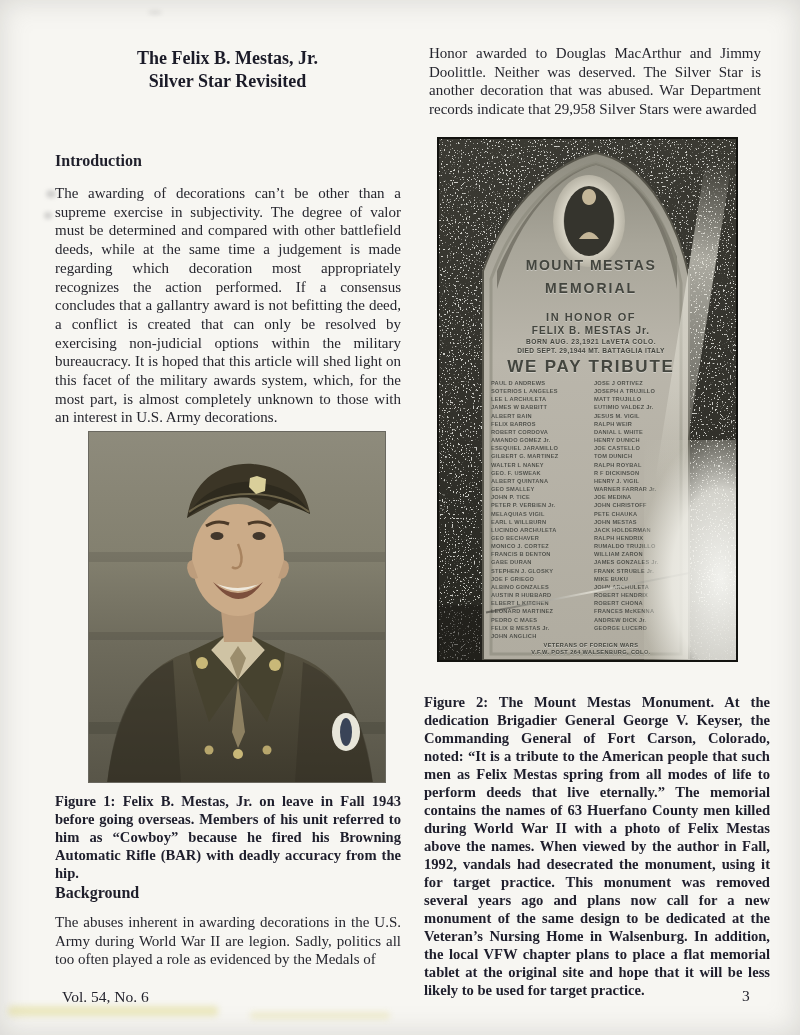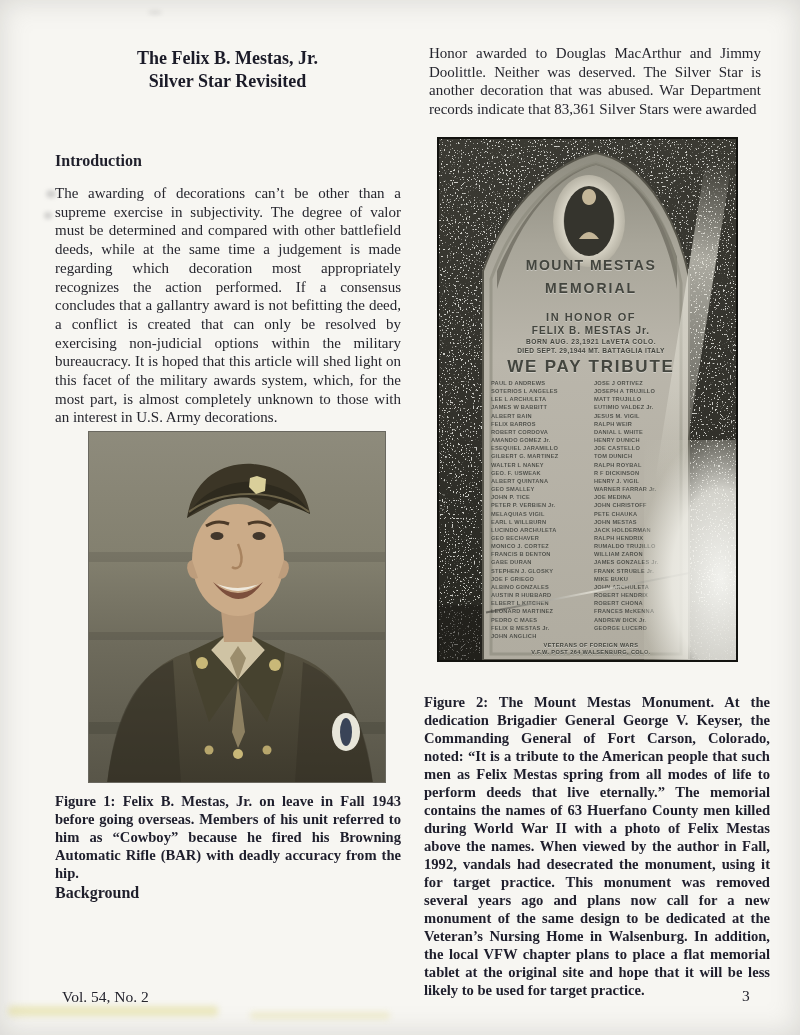--- a/index.html
+++ b/index.html
@@ -175,22 +175,23 @@
       <path d="M 98 86 C 110 60 140 48 166 50 C 196 54 214 66 221 82 C 196 70 170 64 146 66 C 126 68 108 76 98 86 Z" fill="#2e2a1e"></path>
       <path d="M 100 80 C 130 56 190 56 220 80" stroke="#6b6248" stroke-width="2" fill="none"></path>
       <path d="M 168 44 l 9 3 l -1 12 l -9 3 l -7 -7 l 1 -9 Z" fill="#d9cf9a"></path>
     </svg>
   </div>
 
   <div class="abs caption-text" id="fig1-caption">Figure 1:  Felix B. Mestas, Jr. on leave in Fall 1943 before going overseas. Members of his unit referred to him as “Cowboy” because he fired his Browning Automatic Rifle (BAR) with deadly accuracy from the hip.</div>
 
   <div class="abs heading" id="bg-heading">Background</div>
 
-
-  <div class="abs body-text" id="right-top-text">Honor awarded to Douglas MacArthur and Jimmy Doolittle.  Neither  was deserved. The Silver Star is another decoration that was abused.  War Department records indicate that 83,361 Silver Stars were awarded</div>
+  <div class="abs body-text" id="bg-text">The abuses inherent in awarding decorations in the U.S. Army during World War II are legion.   Sadly, politics all too often played a role as evidenced by the Medals of</div>
+
+  <div class="abs body-text" id="right-top-text">Honor awarded to Douglas MacArthur and Jimmy Doolittle.  Neither  was deserved. The Silver Star is another decoration that was abused.  War Department records indicate that 29,958 Silver Stars were awarded</div>
 
   <div class="abs" id="fig2-photo">
 
     <svg class="speckle" width="336" height="525" viewBox="0 0 336 525" preserveAspectRatio="none">
       <defs>
         <filter id="speck" x="0" y="0" width="100%" height="100%">
           <feTurbulence type="fractalNoise" baseFrequency="0.55" numOctaves="3" seed="7" result="n"></feTurbulence>
           <feColorMatrix in="n" type="matrix" values="0 0 0 0 0.92  0 0 0 0 0.92  0 0 0 0 0.88  0 0 0 14 -9"></feColorMatrix>
         </filter>
       </defs>
@@ -307,21 +308,21 @@
       <div>V.F.W. POST 264 WALSENBURG, COLO.</div>
     </div>
 
     <div class="crack"></div>
     <div class="sunstreak"></div>
     <div class="sunpatch"></div>
   </div>
 
   <div class="abs caption-text" id="fig2-caption">Figure 2:  The Mount Mestas Monument. At the dedication Brigadier General George V. Keyser, the Commanding General of Fort Carson, Colorado, noted:  “It is a tribute to the American people that such men as Felix Mestas spring from all modes of life to perform deeds that live eternally.” The memorial contains the names of 63 Huerfano County men killed during World War II with a photo of Felix Mestas above the names.  When viewed by the author in Fall, 1992, vandals had desecrated the monument, using it for target practice.  This monument was removed several years ago and plans now call for a new monument of the same design to be dedicated at the Veteran’s Nursing Home in Walsenburg.  In addition, the local VFW chapter plans to place a flat memorial tablet at the original site and hope that it will be less likely to be used for target practice.</div>
 
-  <div class="abs" id="footer-left">Vol. 54, No. 2</div>
+  <div class="abs" id="footer-left">Vol. 54, No. 6</div>
   <div class="abs" id="footer-right">3</div>
 
   <div class="smudge" style="left:46px; top:190px; width:10px; height:8px;"></div>
   <div class="smudge" style="left:44px; top:212px; width:8px; height:7px;"></div>
   <div class="smudge" style="left:148px; top:10px; width:14px; height:5px; opacity:.5;"></div>
   <div class="yellow-streak" style="left:8px; top:1006px; width:210px; height:10px;"></div>
   <div class="yellow-streak" style="left:250px; top:1012px; width:140px; height:7px; opacity:.7;"></div>
 </div>
 
 </body></html>

